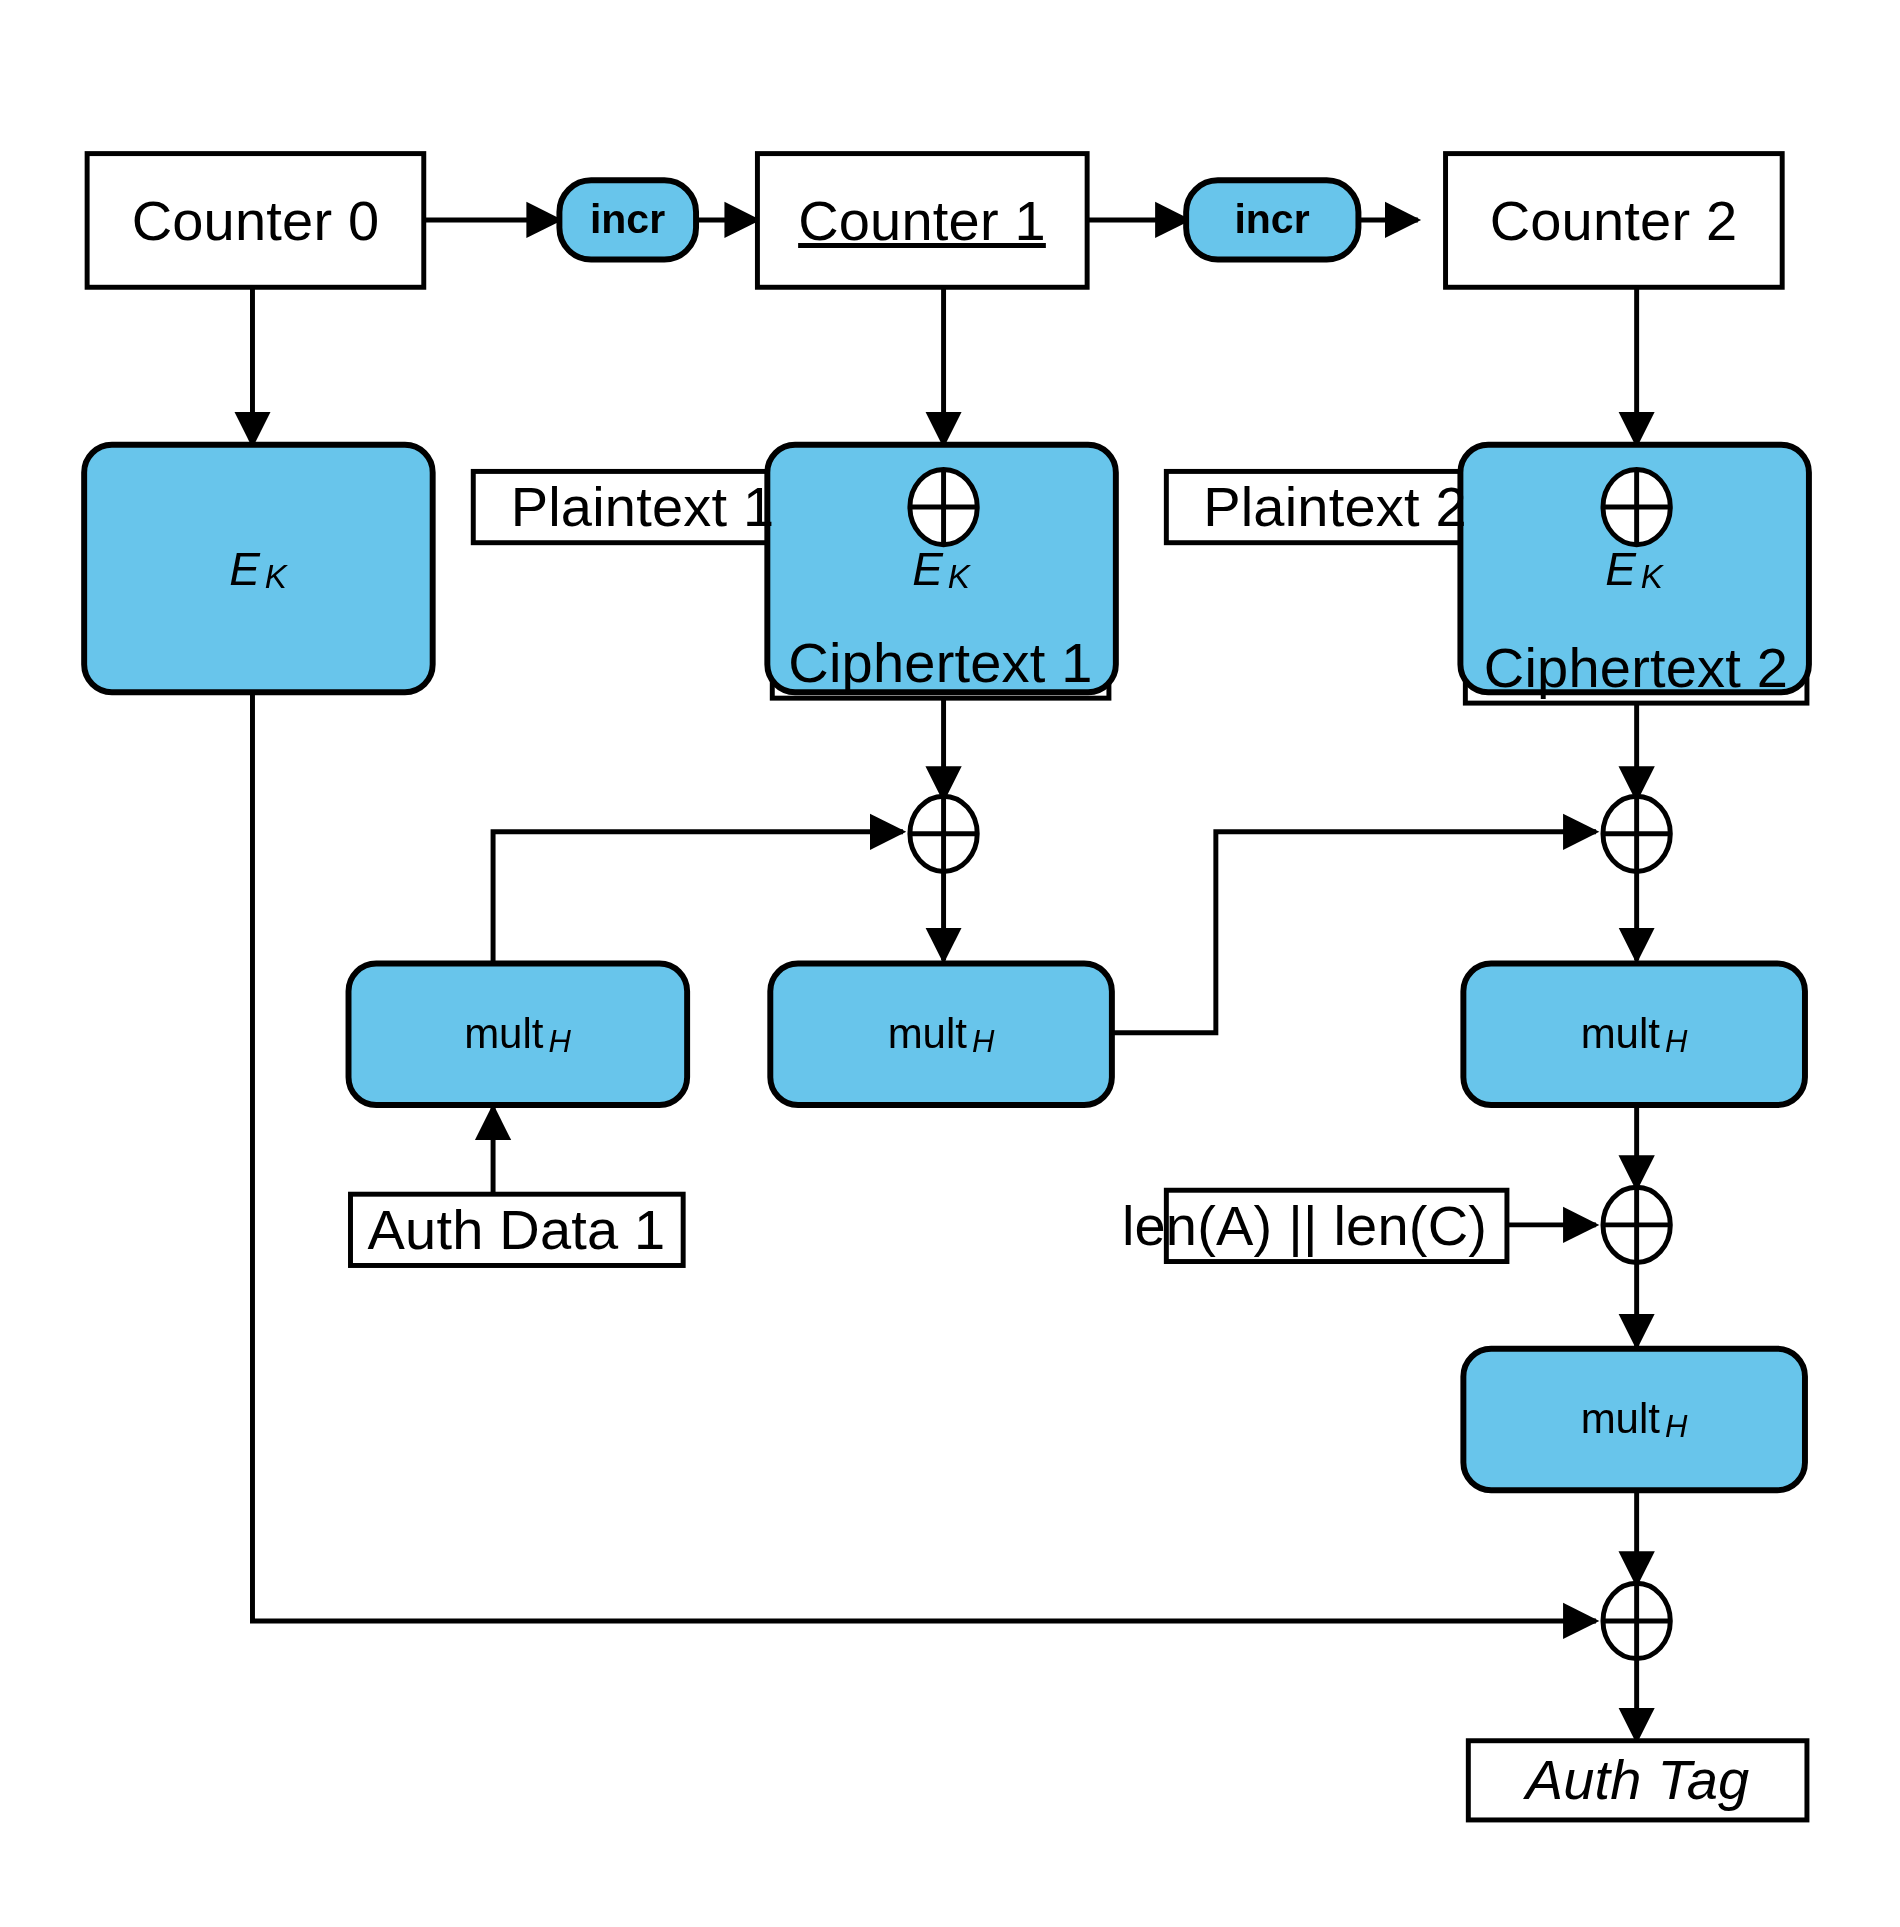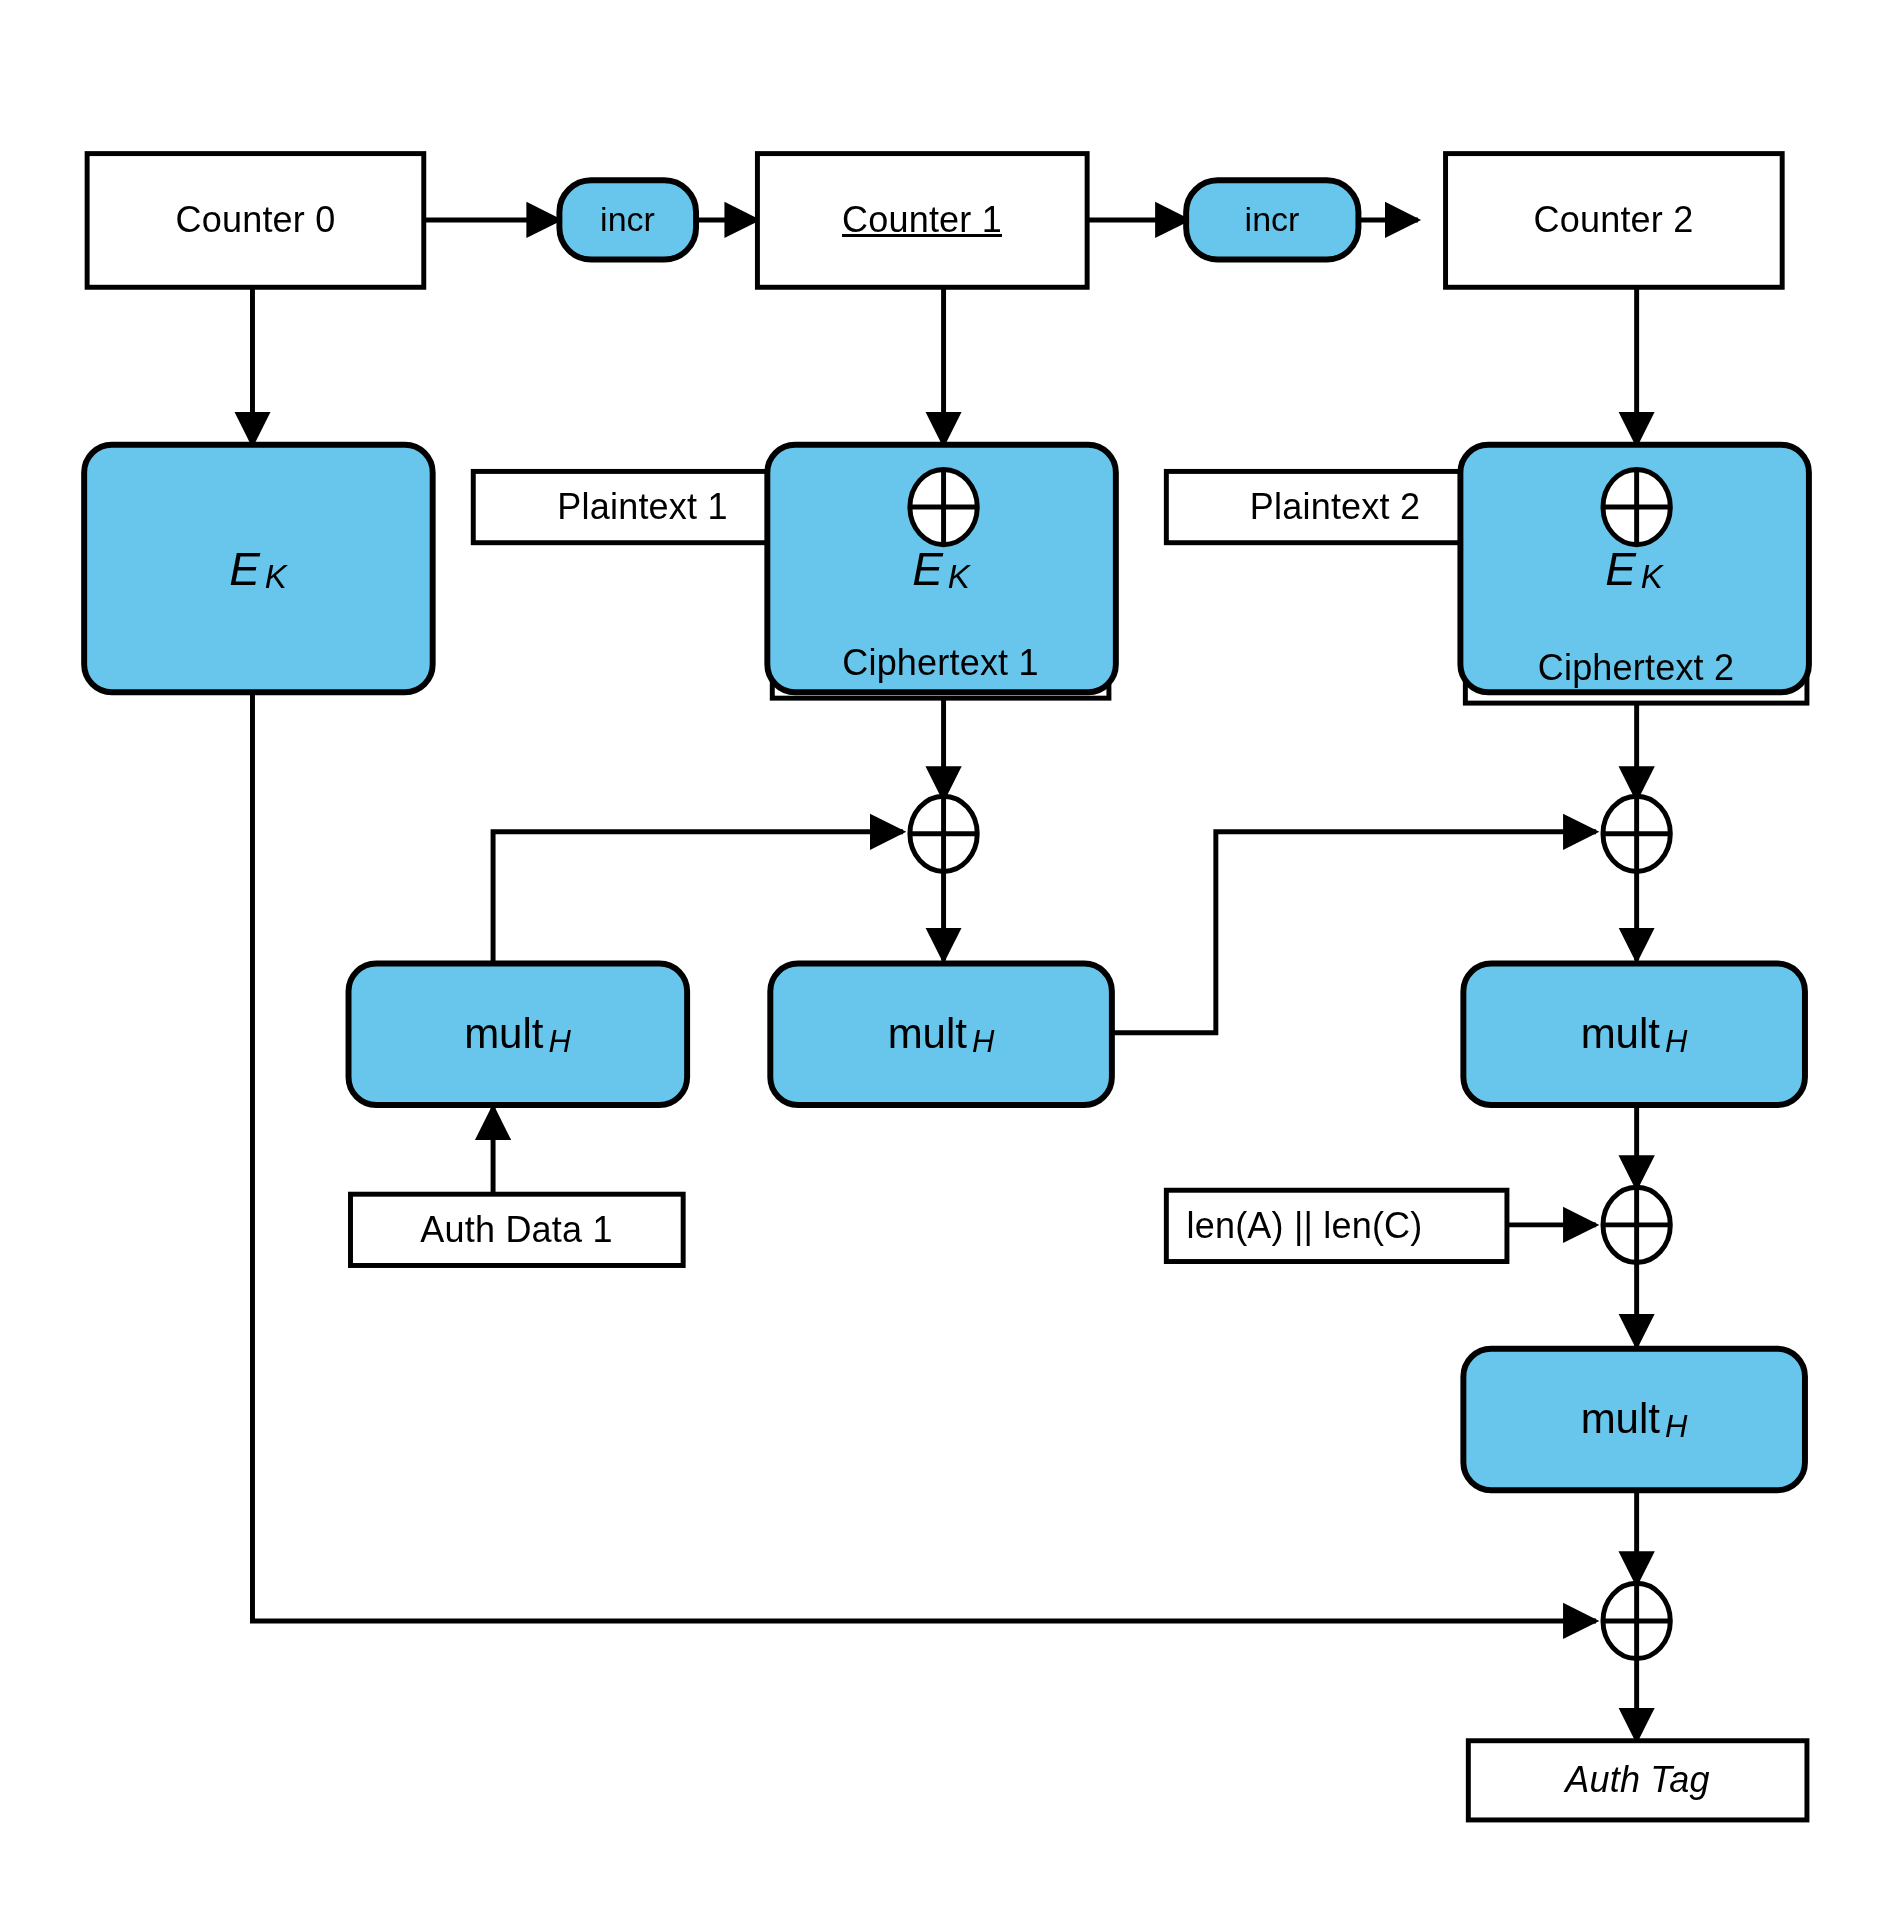--- a/index.html
+++ b/index.html
@@ -28,26 +28,26 @@
   .node-label {
     position: absolute;
     display: flex;
     align-items: center;
     justify-content: center;
     text-align: center;
     color: #000000;
     pointer-events: none;
     white-space: nowrap;
   }
-  .lbl-rect { font-size: 36px; font-weight: 400; letter-spacing: 0.2px; }
+  .lbl-rect { font-size: 56px; font-weight: 400; letter-spacing: 0.2px; }
   .lbl-ek { font-size: 46px; font-style: italic; }
   .lbl-ek .sub { font-size: 33px; font-style: italic; display:inline-block; transform: translateY(8px); margin-left:5px;}
   .lbl-mult { font-size: 42px; }
   .lbl-mult .sub { font-size: 31px; font-style: italic; display:inline-block; transform: translateY(8px); margin-left:5px;}
-  .lbl-incr { font-size: 34px; }
+  .lbl-incr { font-size: 41px; font-weight: bold; }
 </style>
 </head>
 <body>
 
 <div id="stage">
 
   <svg viewBox="0 0 1920 1947" xmlns="http://www.w3.org/2000/svg">
     <defs>
       <marker id="arrow" viewBox="0 0 12 12" refX="10" refY="6" markerWidth="8" markerHeight="8" orient="auto-start-reverse">
         <path d="M 0 0.5 L 11 6 L 0 11.5 z" fill="#000000"></path>

